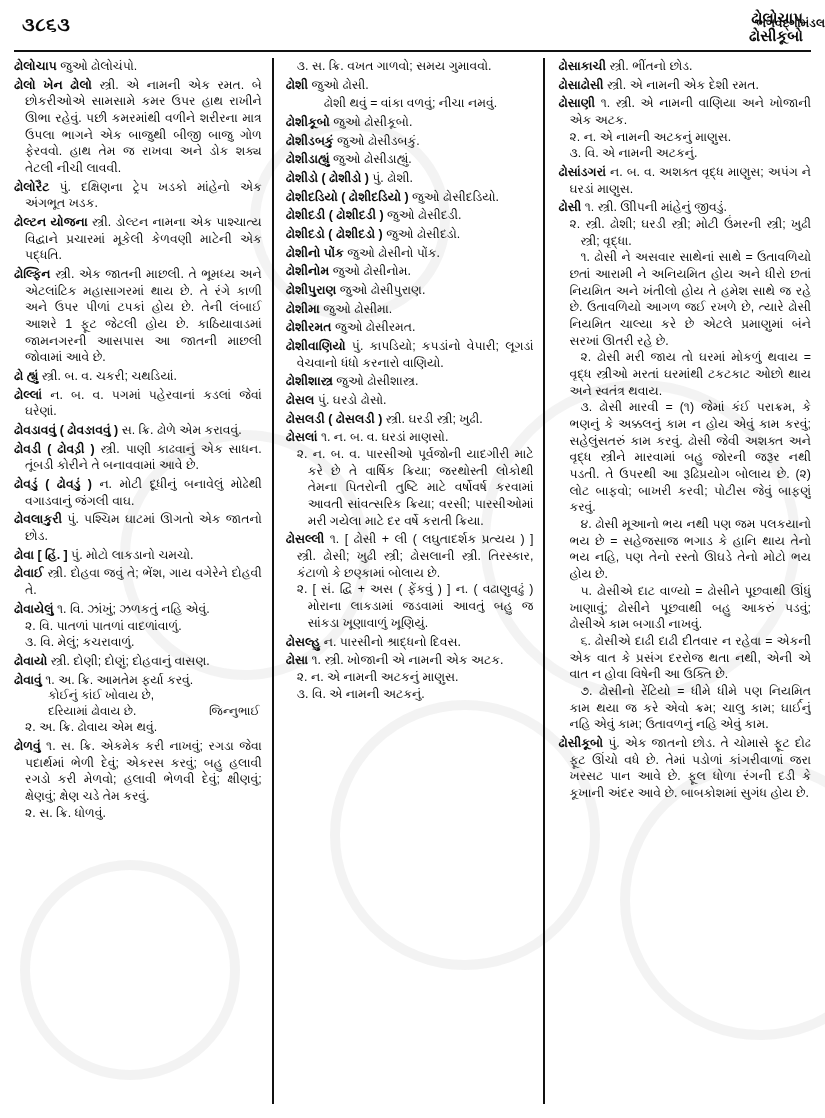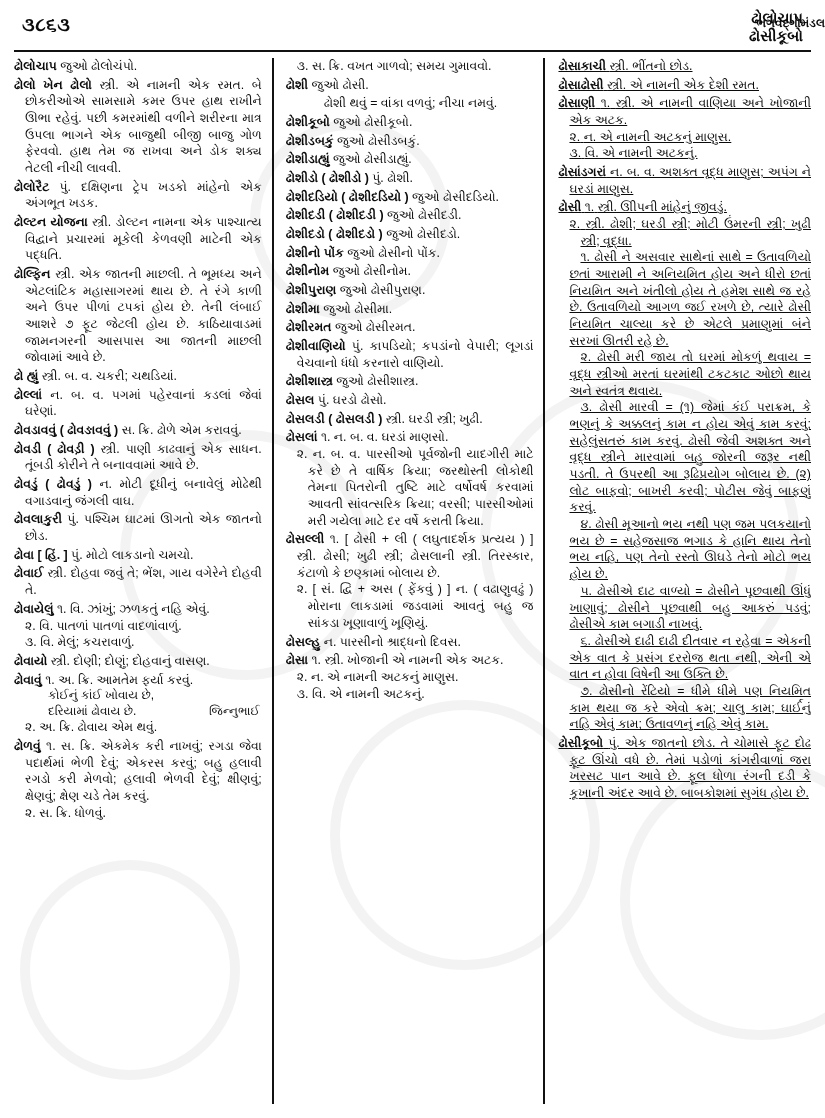--- a/index.html
+++ b/index.html
@@ -56,21 +56,21 @@
   .col{
     position:relative;
     font-size:12.4px;
     line-height:1.345;
     text-align:justify;
     text-justify:inter-word;
     overflow:hidden;
   }
   .col1{width:258px;padding-right:8px;}
   .col2{width:258px;padding-left:10px;padding-right:8px;}
-  .col3{width:263px;padding-left:11px;text-decoration:underline;}
+  .col3{width:263px;padding-left:11px;}
   .divider{
     width:0;border-left:2px solid #111;
     margin:0 2px;height:1046px;flex:0 0 auto;
   }
 
   
   .entry{margin:0 0 2px 0;}
   .entry p{margin:0;}
   .hang{padding-left:11px;text-indent:-11px;}
   .ind2{padding-left:22px;text-indent:-11px;}
@@ -121,21 +121,21 @@
         <span>પું. દક્ષિણના ટ્રેપ ખડકો માંહેનો એક અંગભૂત ખડક.</span></p>
       </div>
 
       <div class="entry">
         <p class="hang"><span class="hw">ઢોલ્ટન યોજના</span>
         <span>સ્ત્રી. ડોલ્ટન નામના એક પાશ્ચાત્ય વિદ્વાને પ્રચારમાં મૂકેલી કેળવણી માટેની એક પદ્ધતિ.</span></p>
       </div>
 
       <div class="entry">
         <p class="hang"><span class="hw">ઢોલ્ફિન</span>
-        <span>સ્ત્રી. એક જાતની માછલી. તે ભૂમધ્ય અને એટલાંટિક મહાસાગરમાં થાય છે. તે રંગે કાળી અને ઉપર પીળાં ટપકાં હોય છે. તેની લંબાઈ આશરે ૭ ફૂટ જેટલી હોય છે. કાઠિયાવાડમાં જામનગરની આસપાસ આ જાતની માછલી જોવામાં આવે છે.</span></p>
+        <span>સ્ત્રી. એક જાતની માછલી. તે ભૂમધ્ય અને એટલાંટિક મહાસાગરમાં થાય છે. તે રંગે કાળી અને ઉપર પીળાં ટપકાં હોય છે. તેની લંબાઈ આશરે 1 ફૂટ જેટલી હોય છે. કાઠિયાવાડમાં જામનગરની આસપાસ આ જાતની માછલી જોવામાં આવે છે.</span></p>
       </div>
 
       <div class="entry">
         <p class="hang"><span class="hw">ઢો હ્યું</span>
         <span>સ્ત્રી. બ. વ. ચકરી; ચથડિયાં.</span></p>
       </div>
 
       <div class="entry">
         <p class="hang"><span class="hw">ઢોલ્લાં</span>
         <span>ન. બ. વ. પગમાં પહેરવાનાં કડલાં જેવાં ઘરેણાં.</span></p>

